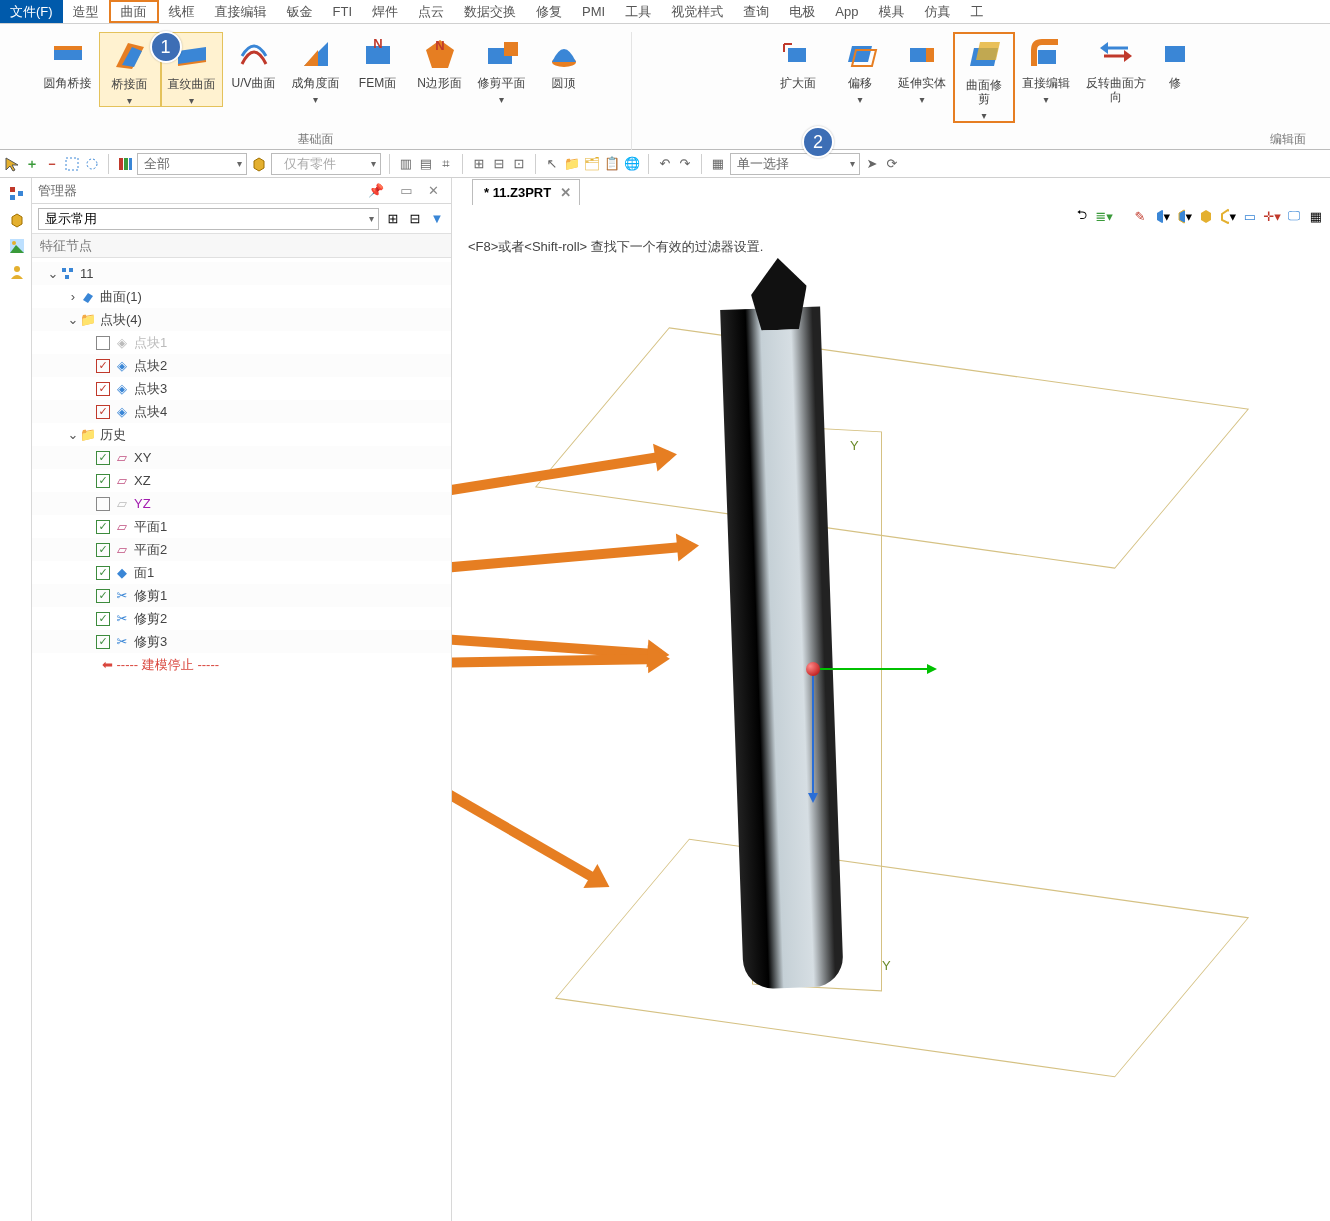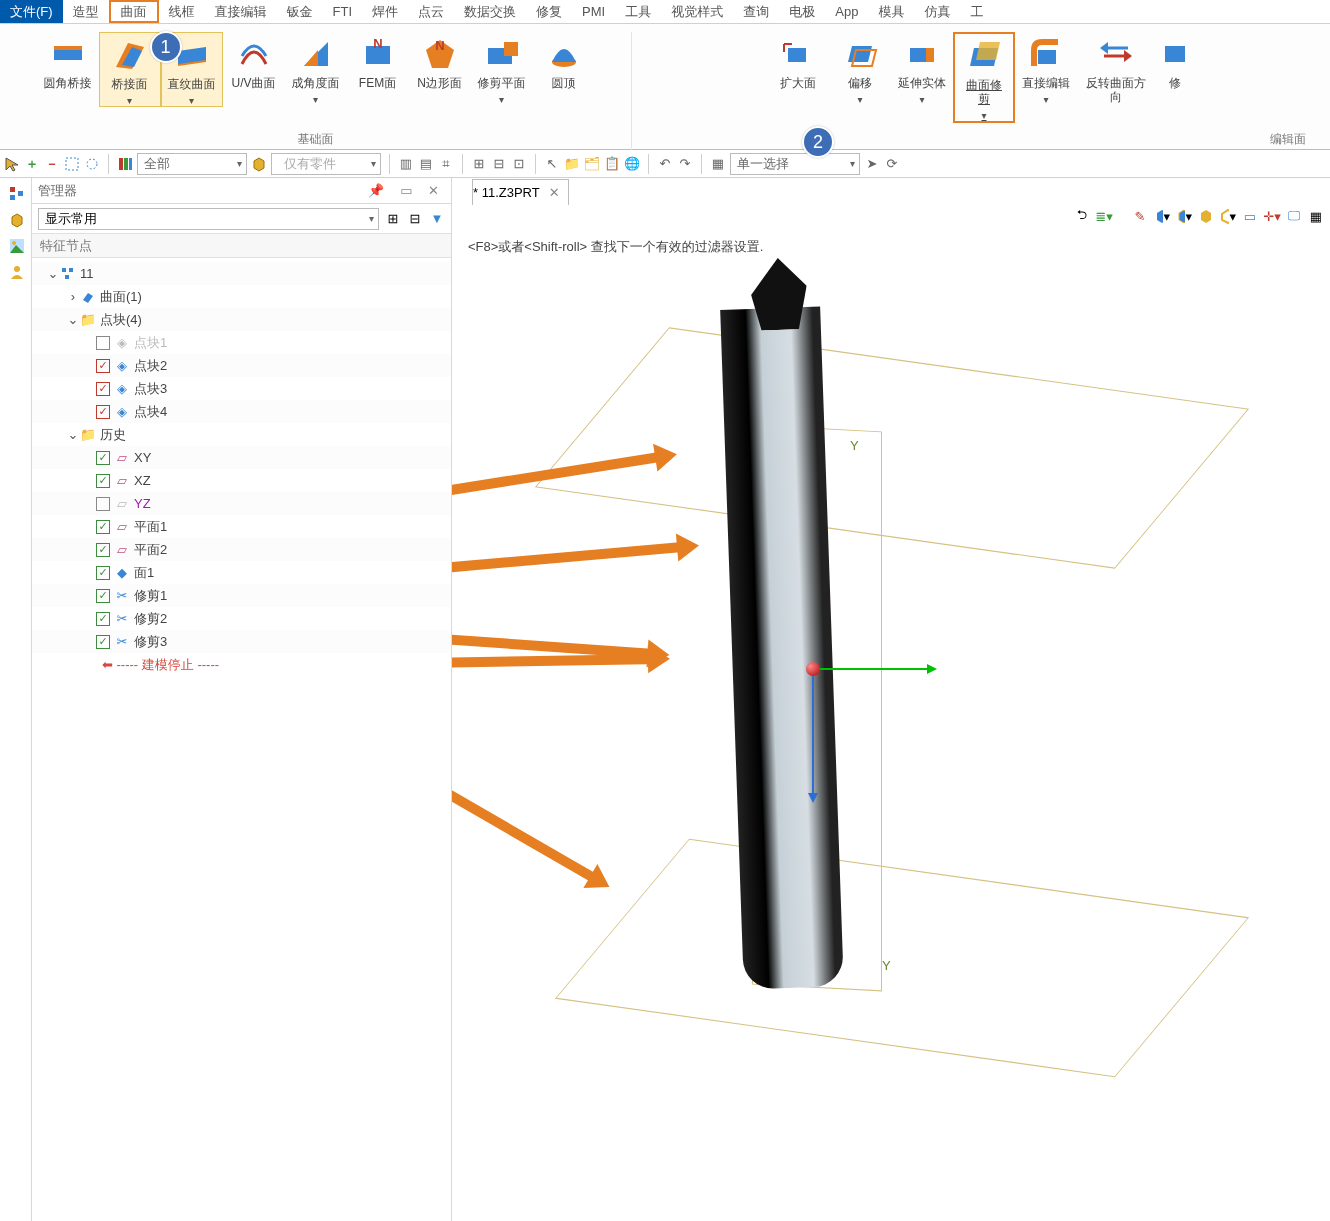--- a/index.html
+++ b/index.html
@@ -26,21 +26,21 @@
 
   
   .badge { position: absolute; width: 32px; height: 32px; border-radius: 50%; background: #3d6eb5; color: #fff; font-size: 18px; display: flex; align-items: center; justify-content: center; border: 2px solid #fff; box-shadow: 0 0 2px #0004; z-index: 30; }
 
   
   .toolbar2 { height: 28px; border-bottom: 1px solid #d0d0d0; display: flex; align-items: center; padding: 0 4px; gap: 4px; color: #666; }
   .toolbar2 .sep { width: 1px; height: 20px; background: #cfcfcf; margin: 0 4px; }
   .toolbar2 .sel-box { border: 1px solid #bbb; height: 22px; padding: 0 20px 0 6px; min-width: 110px; display: flex; align-items: center; background: #fff; position: relative; }
   .toolbar2 .sel-box::after { content: "▾"; position: absolute; right: 4px; color: #666; font-size: 10px; }
   .ic16 { width: 16px; height: 16px; display: inline-flex; align-items: center; justify-content: center; }
-  .doctab { height: 26px; padding: 0 28px 0 0; display: flex; align-items: center; background: #fff; border: 1px solid #bcbcbc; border-bottom: none; position: relative; top: 1px; }
+  .doctab { height: 26px; padding: 0 28px 0 11px; display: flex; align-items: center; background: #fff; border: 1px solid #bcbcbc; border-bottom: none; position: relative; top: 1px; font-weight: bold; }
   .doctab .x { position: absolute; right: 8px; color: #888; }
 
   
   .main { display: flex; height: calc(100% - 24px - 126px - 28px); }
   .sidebar-icons { width: 32px; background: #fff; border-right: 1px solid #d8d8d8; display: flex; flex-direction: column; align-items: center; gap: 10px; padding-top: 8px; }
   .manager { width: 420px; border-right: 1px solid #d8d8d8; display: flex; flex-direction: column; background: #fff; }
   .mgr-title { height: 26px; display: flex; align-items: center; justify-content: space-between; padding: 0 6px; border-bottom: 1px solid #d8d8d8; color: #666; }
   .mgr-toolbar { height: 30px; display: flex; align-items: center; padding: 0 6px; gap: 6px; border-bottom: 1px solid #e0e0e0; }
   .mgr-toolbar .sel-box { flex: 1; border: 1px solid #bbb; height: 22px; padding: 0 20px 0 6px; background: #fff; position: relative; display: flex; align-items: center; }
   .mgr-toolbar .sel-box::after { content: "▾"; position: absolute; right: 4px; color: #666; font-size: 10px; }
@@ -227,21 +227,21 @@
         <div class="rb-btn">
           <span class="ic">
               <svg width="36" height="36">
                 <rect x="6" y="12" width="16" height="14" class="sv-blue"></rect>
                 <rect x="22" y="12" width="8" height="14" class="sv-orange"></rect>
               </svg>
             </span>
           <span class="txt">延伸实体</span>
           <span class="drop">▾</span>
         </div>
-        <div class="rb-btn box" style="position:relative;text-decoration:underline;">
+        <div class="rb-btn box" style="position:relative;">
           <span class="ic">
               <svg width="36" height="36">
                 <polygon points="4,28 28,28 32,10 8,10" class="sv-blue"></polygon>
                 <polygon points="14,4 34,4 30,22 10,22" class="sv-yellow" opacity="0.8"></polygon>
               </svg>
             </span>
           <span class="txt">曲面修剪</span>
           <span class="drop">▾</span>
         </div>
         <div class="rb-btn">

